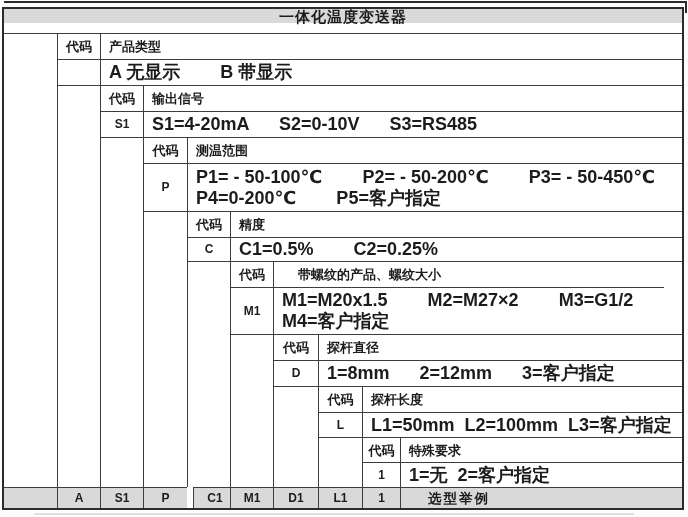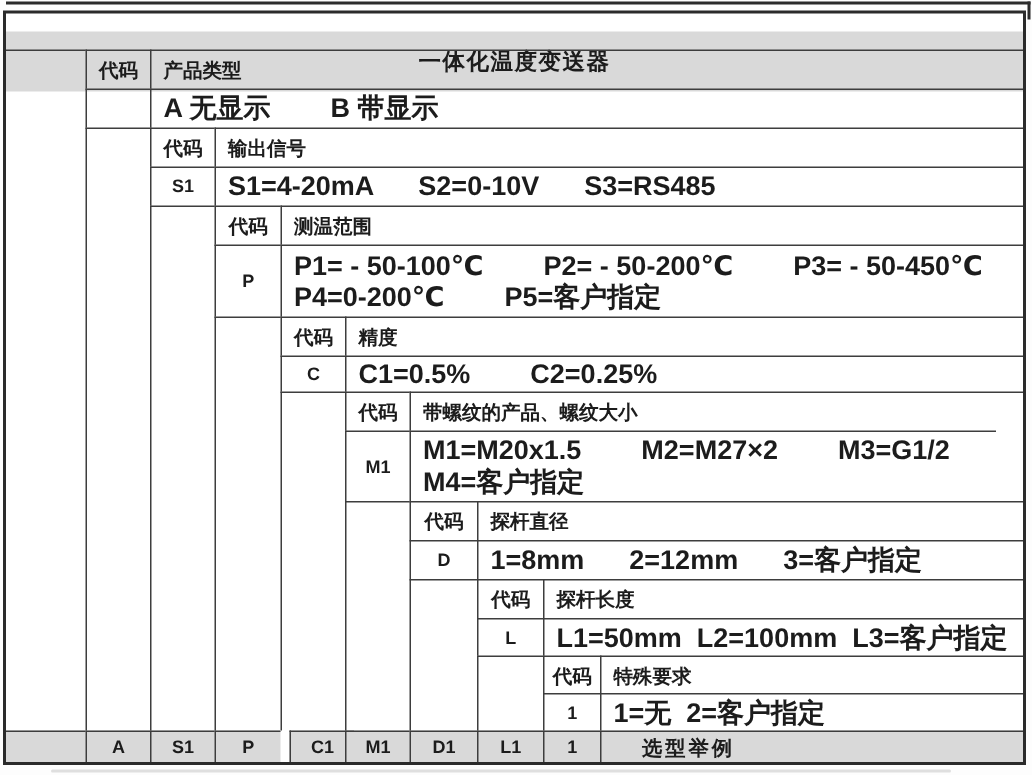--- a/index.html
+++ b/index.html
@@ -24,21 +24,21 @@
 </head>
 <body>
 
 <div id="canvas">
   <div class="topline"></div>
   <div class="righttick"></div>
   <div class="botsmudge"></div>
 
   <div id="tbl">
 
-    <div class="c grey title" style="left:0;top:12px;width:678px;height:40px;">一体化温度变送器</div>
+    <div class="c grey title" style="left:0;top:0;width:678px;height:14px;">一体化温度变送器</div>
 
     <div class="c bt" style="left:0;top:24px;width:53px;height:454px;"></div>
 
     <div class="c bt bl" style="left:53px;top:24px;width:43px;height:26px;">代码</div>
     <div class="c bt bl" style="left:96px;top:24px;width:582px;height:26px;justify-content:flex-start;padding-left:8px;">产品类型</div>
     <div class="c bt bl codecell" style="left:53px;top:50px;width:43px;height:26px;"></div>
     <div class="c bt bl opt" style="left:96px;top:50px;width:582px;height:26px;">A 无显示        B 带显示</div>
     <div class="c bt bl" style="left:53px;top:76px;width:43px;height:402px;"></div>
 
     <div class="c bt bl" style="left:96px;top:76px;width:43px;height:26px;">代码</div>
@@ -54,21 +54,21 @@
 P4=0-200℃        P5=客户指定</div>
     <div class="c bt bl" style="left:139px;top:202px;width:44px;height:276px;"></div>
 
     <div class="c bt bl" style="left:183px;top:202px;width:43px;height:26px;">代码</div>
     <div class="c bt bl" style="left:226px;top:202px;width:452px;height:26px;justify-content:flex-start;padding-left:8px;">精度</div>
     <div class="c bt bl codecell" style="left:183px;top:228px;width:43px;height:24px;">C</div>
     <div class="c bt bl opt" style="left:226px;top:228px;width:452px;height:24px;">C1=0.5%        C2=0.25%</div>
     <div class="c bt bl" style="left:183px;top:252px;width:43px;height:226px;"></div>
 
     <div class="c bt bl" style="left:226px;top:252px;width:43px;height:26px;">代码</div>
-    <div class="c bt bl" style="left:269px;top:252px;width:409px;height:26px;justify-content:flex-start;padding-left:8px;">带螺纹的产品、螺纹大小</div>
+    <div class="c bt bl" style="left:269px;top:252px;width:409px;height:26px;justify-content:flex-start;padding-left:24px;">带螺纹的产品、螺纹大小</div>
     <div class="c bt bl codecell" style="left:226px;top:278px;width:43px;height:47px;">M1</div>
     <div class="c bt bl opt two" style="left:269px;top:278px;width:391px;height:47px;">M1=M20x1.5        M2=M27×2        M3=G1/2
 M4=客户指定</div>
     <div class="c bt bl" style="left:226px;top:325px;width:43px;height:153px;"></div>
 
     <div class="c bt bl" style="left:269px;top:325px;width:45px;height:26px;">代码</div>
     <div class="c bt bl" style="left:314px;top:325px;width:364px;height:26px;justify-content:flex-start;padding-left:8px;">探杆直径</div>
     <div class="c bt bl codecell" style="left:269px;top:351px;width:45px;height:26px;">D</div>
     <div class="c bt bl opt" style="left:314px;top:351px;width:364px;height:26px;">1=8mm      2=12mm      3=客户指定</div>
     <div class="c bt bl" style="left:269px;top:377px;width:45px;height:101px;"></div>

